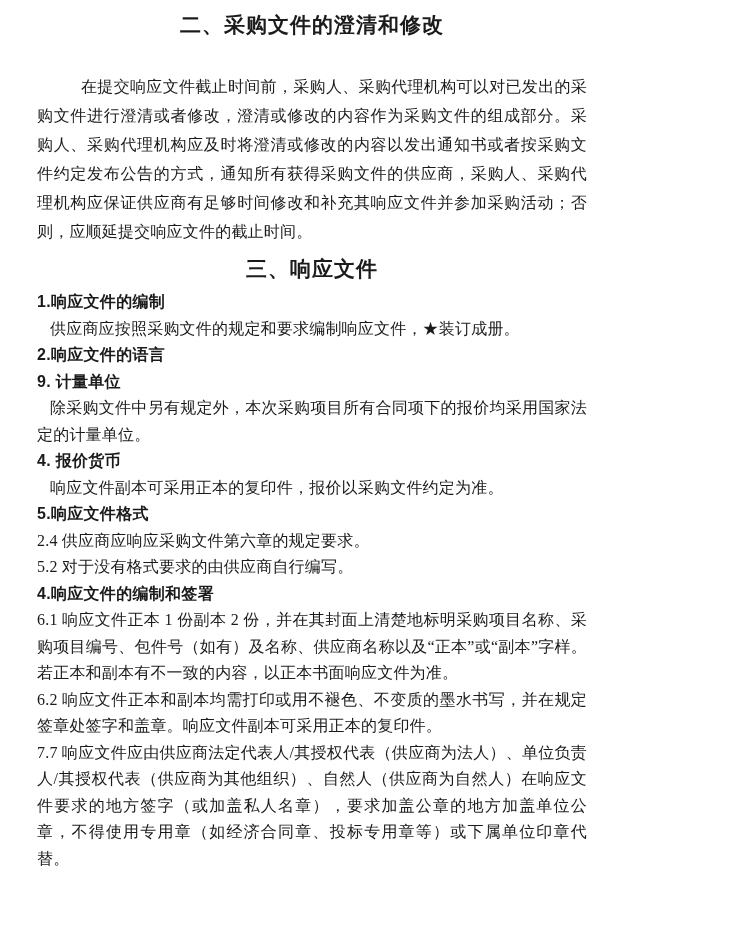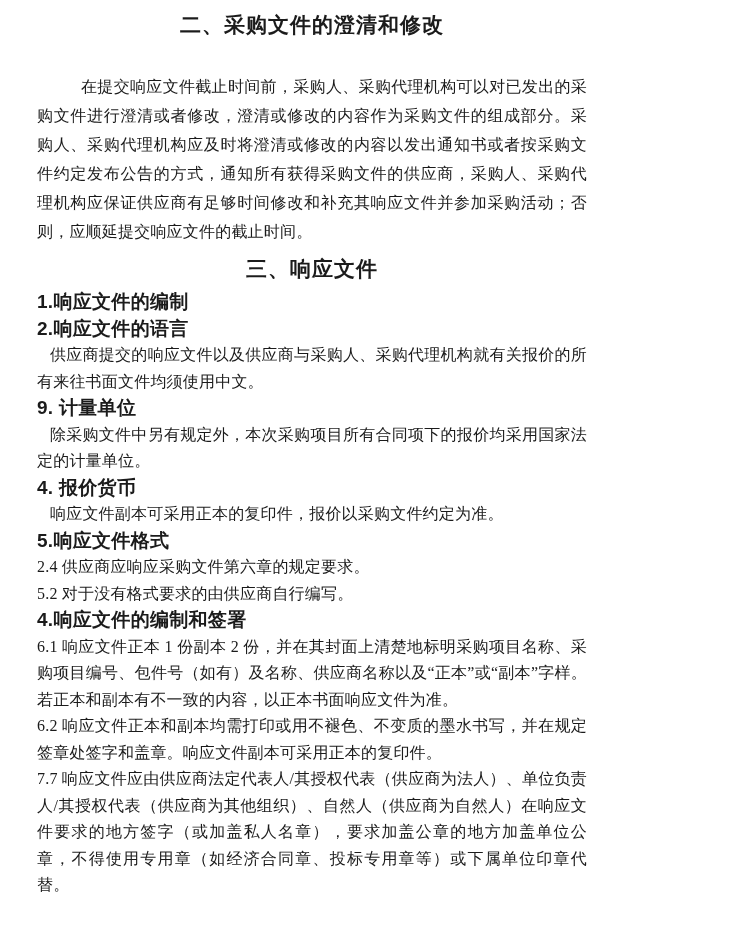--- a/index.html
+++ b/index.html
@@ -43,21 +43,21 @@
     margin: 32px 0 0 0;
   }
   .sections {
     margin-top: 5px;
     font-size: 16px;
     line-height: 26.5px;
     letter-spacing: 0.2px;
   }
   .sections h2 {
     font-family: "Liberation Sans", "DejaVu Sans", sans-serif;
-    font-size: 19px;
+    font-size: 16px;
     font-weight: bold;
     line-height: 26.5px;
     margin: 0;
     letter-spacing: 0.3px;
   }
   .sections p {
     margin: 0;
     text-align: justify;
     text-justify: inter-ideograph;
   }
@@ -75,23 +75,23 @@
 
   <h1 class="doc-title">二、采购文件的澄清和修改</h1>
 
   <p class="p-main">在提交响应文件截止时间前，采购人、采购代理机构可以对已发出的采购文件进行澄清或者修改，澄清或修改的内容作为采购文件的组成部分。采购人、采购代理机构应及时将澄清或修改的内容以发出通知书或者按采购文件约定发布公告的方式，通知所有获得采购文件的供应商，采购人、采购代理机构应保证供应商有足够时间修改和补充其响应文件并参加采购活动；否则，应顺延提交响应文件的截止时间。</p>
 
   <h1 class="doc-title title-gap">三、响应文件</h1>
 
   <div class="sections">
 
     <h2>1.响应文件的编制</h2>
+    <p class="indent-sm">供应商应按照采购文件的规定和要求编制响应文件，★装订成册。</p>
 
     <h2>2.响应文件的语言</h2>
-    <p class="indent-sm">供应商提交的响应文件以及供应商与采购人、采购代理机构就有关报价的所有来往书面文件均须使用中文。</p>
 
     <h2>9. 计量单位</h2>
     <p class="indent-sm">除采购文件中另有规定外，本次采购项目所有合同项下的报价均采用国家法定的计量单位。</p>
 
     <h2>4. 报价货币</h2>
     <p class="indent-sm">响应文件副本可采用正本的复印件，报价以采购文件约定为准。</p>
 
     <h2>5.响应文件格式</h2>
     <p class="clause">2.4 供应商应响应采购文件第六章的规定要求。</p>
     <p class="clause">5.2 对于没有格式要求的由供应商自行编写。</p>

